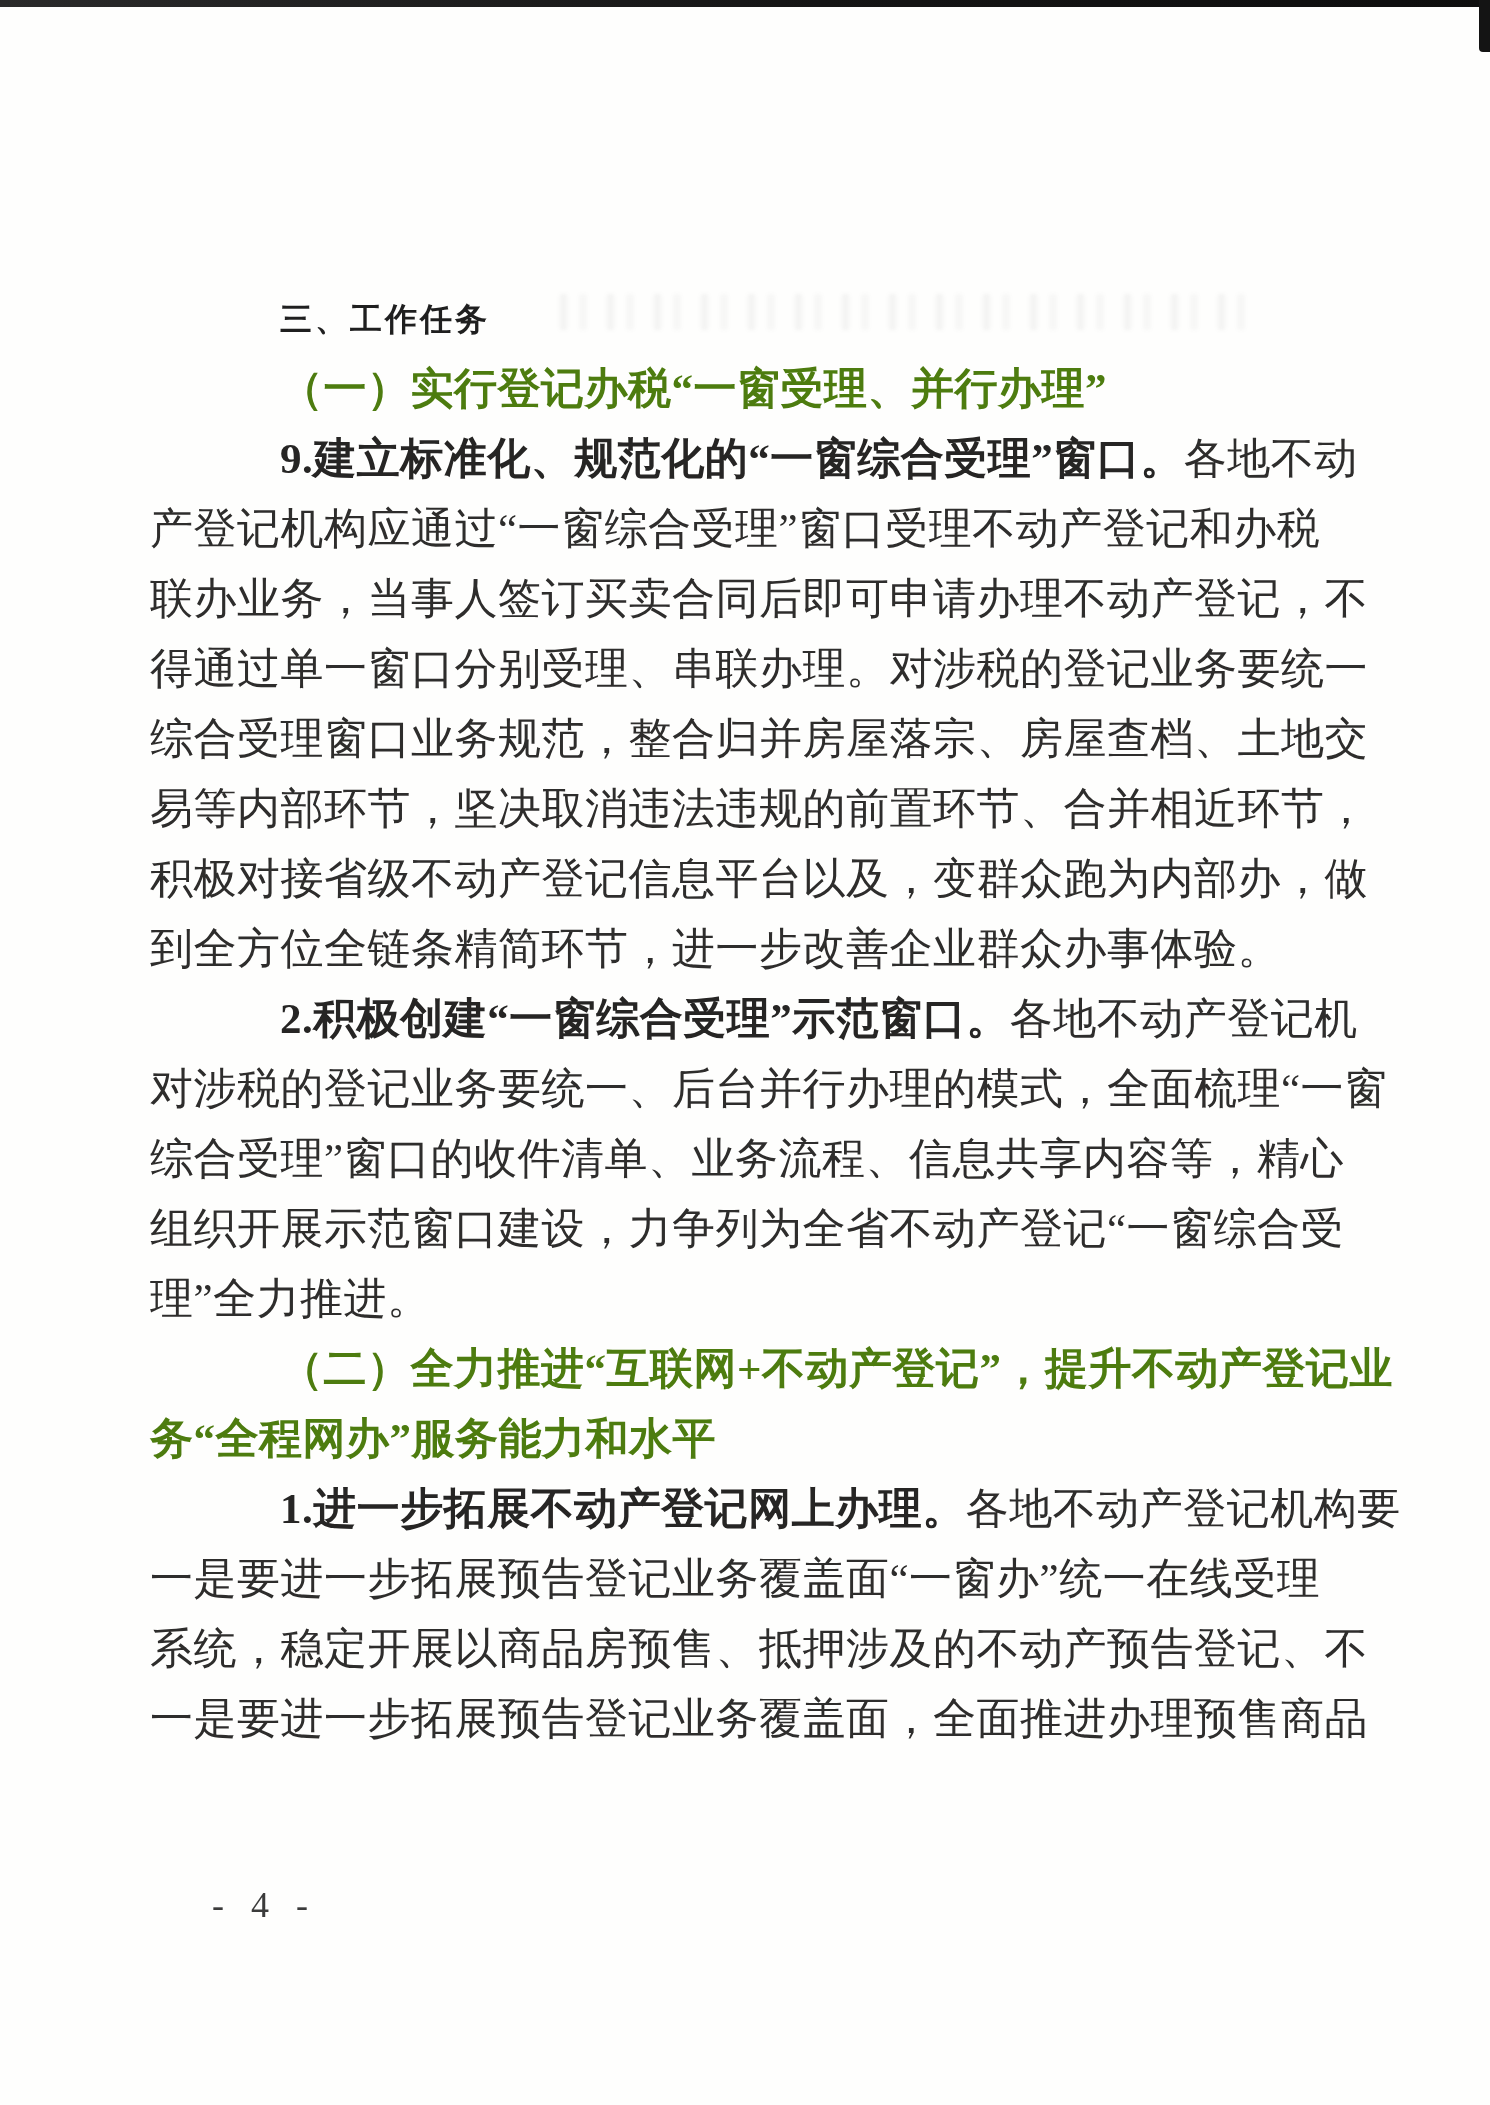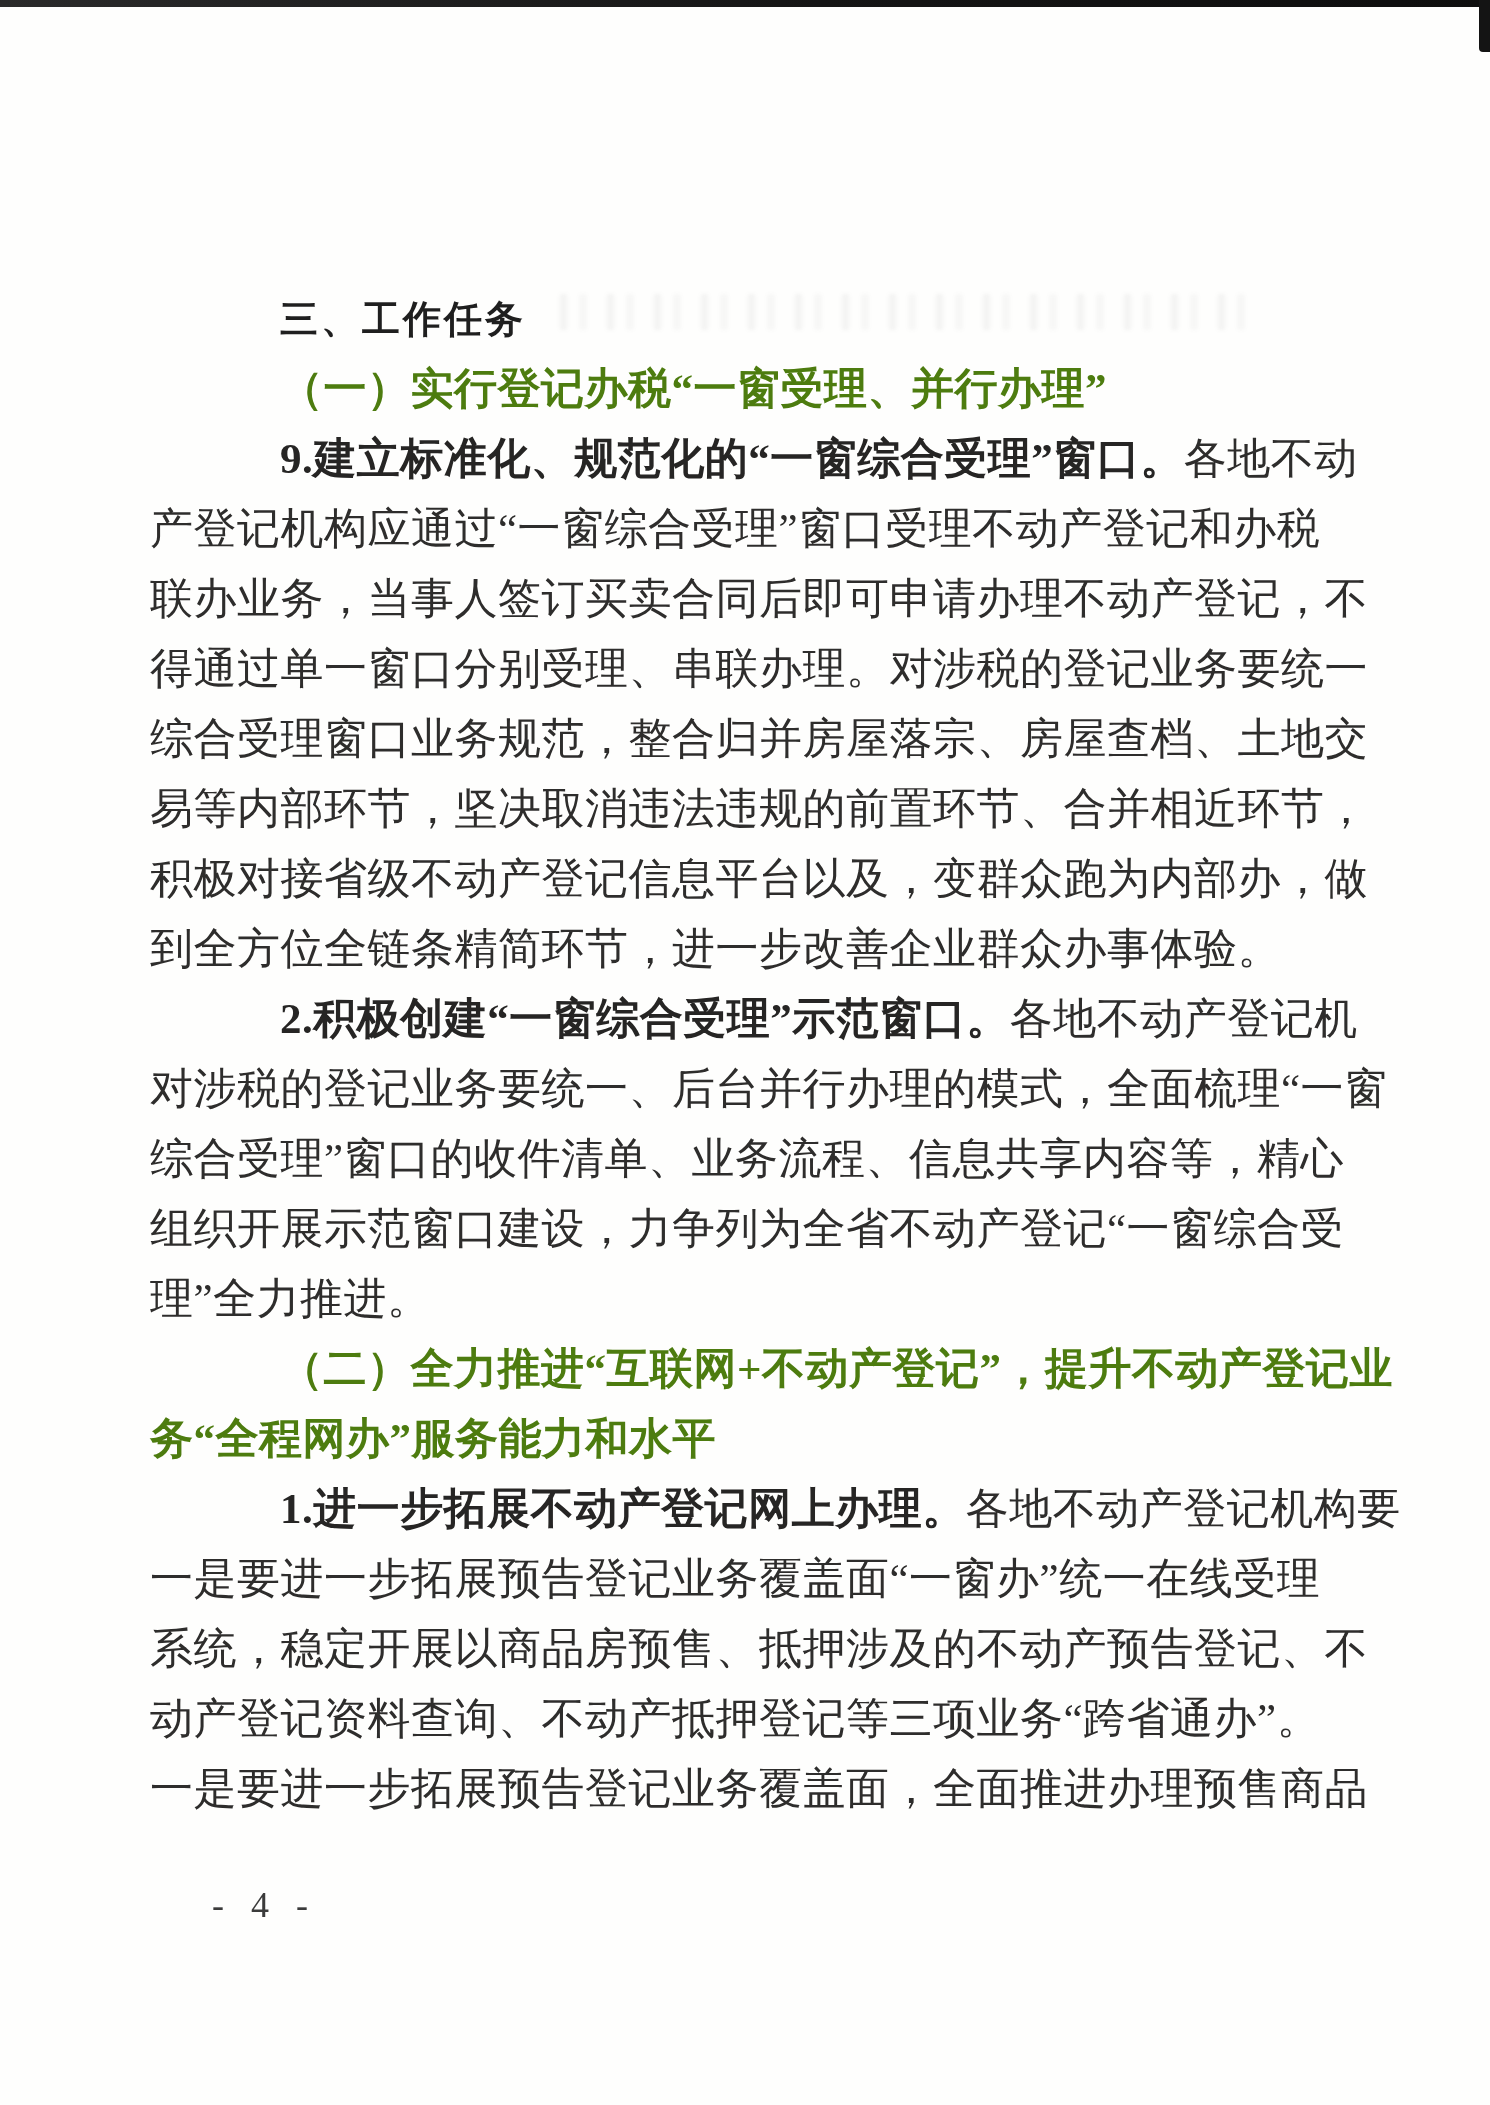--- a/index.html
+++ b/index.html
@@ -39,21 +39,21 @@
   .line {
     height:70px; line-height:70px;
     font-size:43px; color:#2e2d2c;
     white-space:nowrap;
     letter-spacing:.5px;
   }
   .line.indent { padding-left:130px; }
   .line-h1 {
     font-family:"Liberation Sans","DejaVu Sans",sans-serif;
     font-weight:700; color:#1f1f1f; letter-spacing:3px;
-    font-size:38px;
+    font-size:32px;
   }
   .line-h2 { font-weight:600; color:#4d7c0f; }
   .line-body { font-weight:400; }
   .lead { font-weight:700; color:#262524; }
   .page-number {
     position:absolute; top:1884px; left:212px;
     font-size:36px; letter-spacing:9px; color:#3b3b3b;
     font-weight:400;
   }
 </style>
@@ -80,19 +80,18 @@
       <div class="line line-body indent"><span class="lead">2.积极创建“一窗综合受理”示范窗口。</span><span class="rest">各地不动产登记机</span></div>
       <div class="line line-body"><span class="lead"></span><span class="rest">对涉税的登记业务要统一、后台并行办理的模式，全面梳理“一窗</span></div>
       <div class="line line-body"><span class="lead"></span><span class="rest">综合受理”窗口的收件清单、业务流程、信息共享内容等，精心</span></div>
       <div class="line line-body"><span class="lead"></span><span class="rest">组织开展示范窗口建设，力争列为全省不动产登记“一窗综合受</span></div>
       <div class="line line-body"><span class="lead"></span><span class="rest">理”全力推进。</span></div>
       <div class="line line-h2 indent"><span class="lead"></span><span class="rest">（二）全力推进“互联网+不动产登记”，提升不动产登记业</span></div>
       <div class="line line-h2"><span class="lead"></span><span class="rest">务“全程网办”服务能力和水平</span></div>
       <div class="line line-body indent"><span class="lead">1.进一步拓展不动产登记网上办理。</span><span class="rest">各地不动产登记机构要</span></div>
       <div class="line line-body"><span class="lead"></span><span class="rest">一是要进一步拓展预告登记业务覆盖面“一窗办”统一在线受理</span></div>
       <div class="line line-body"><span class="lead"></span><span class="rest">系统，稳定开展以商品房预售、抵押涉及的不动产预告登记、不</span></div>
-      <div class="line line-body"><span class="lead"></span><span class="rest">动产登记资料查询、不动产抵押登记等三项业务“跨省通办”。</span></div>
       <div class="line line-body"><span class="lead"></span><span class="rest">一是要进一步拓展预告登记业务覆盖面，全面推进办理预售商品</span></div>
     </div>
 
   <div class="page-number">- 4 -</div>
 
 </div>
 
 </body></html>

